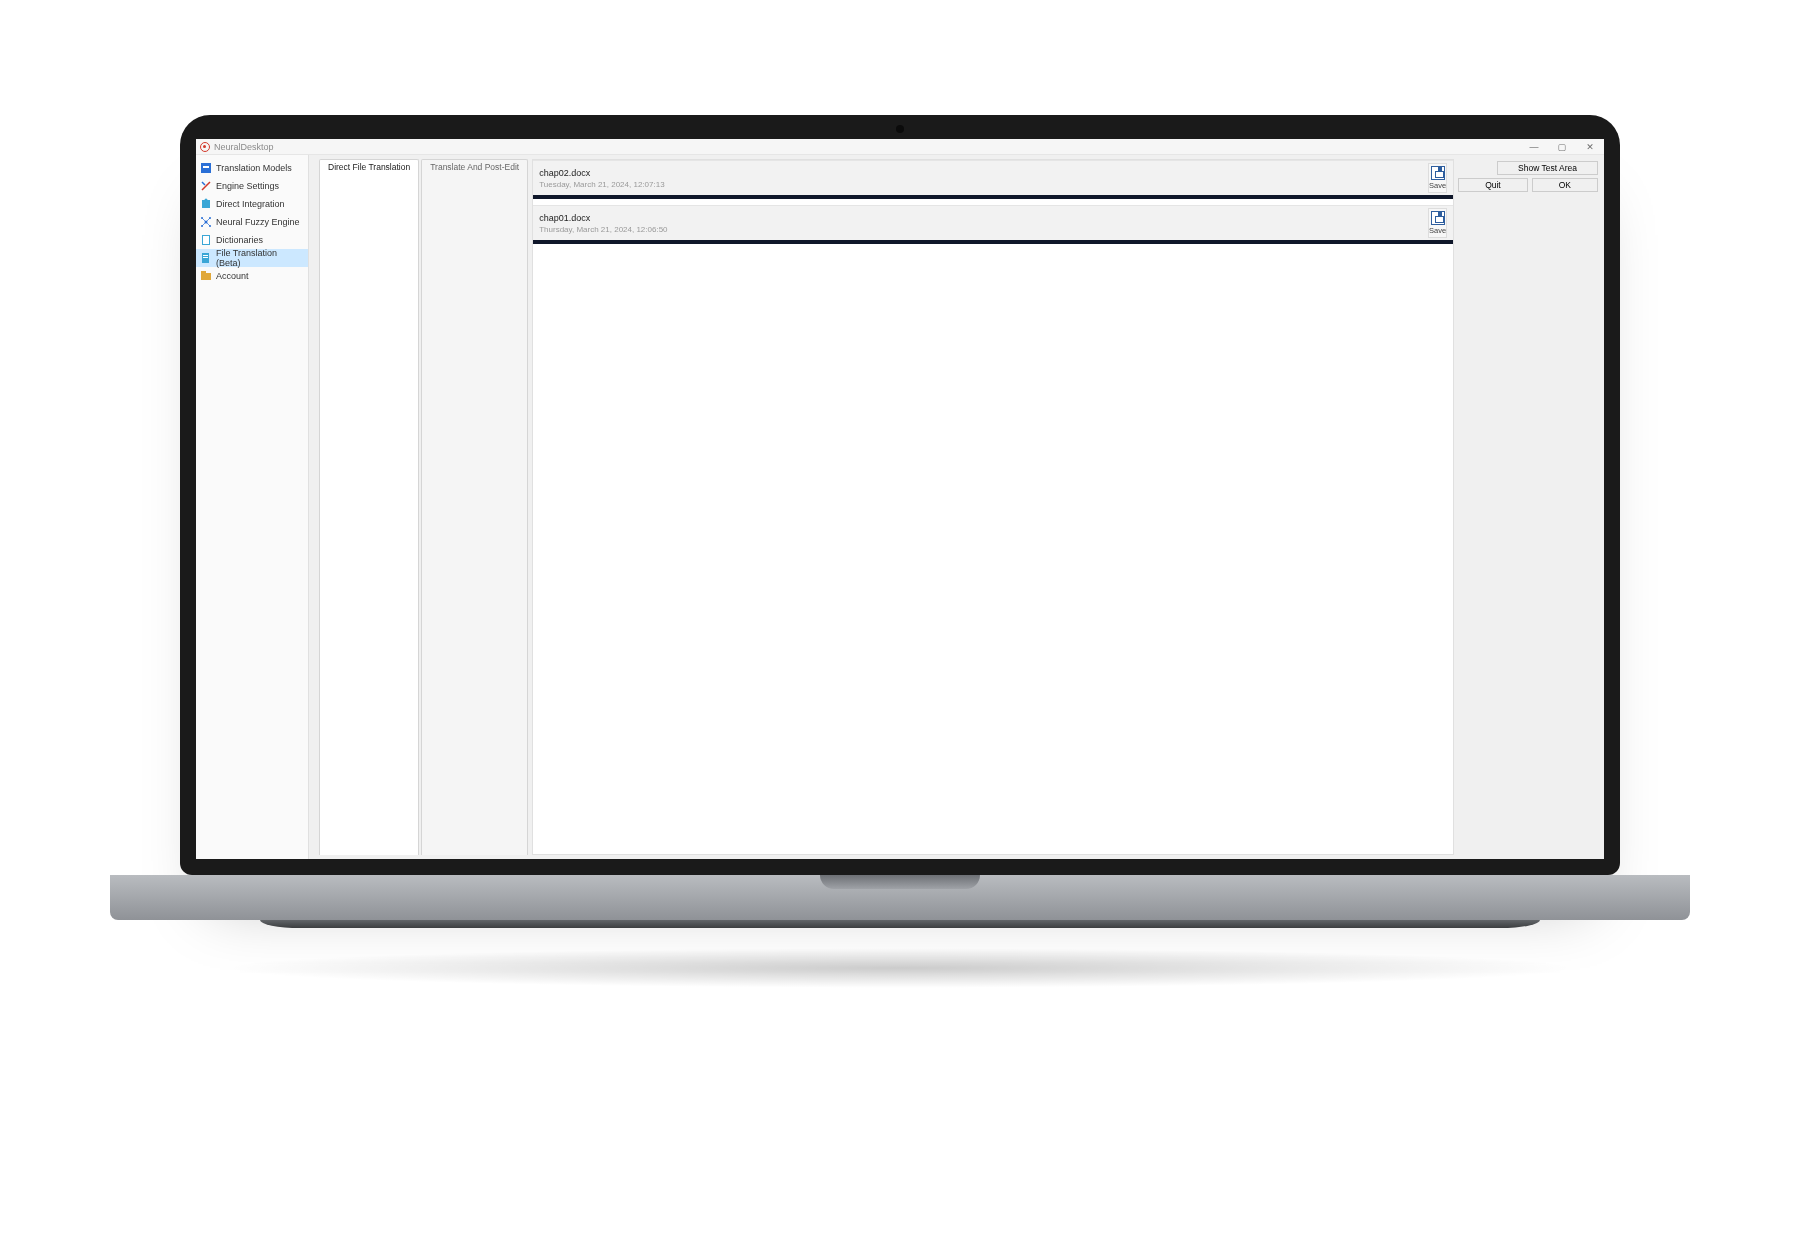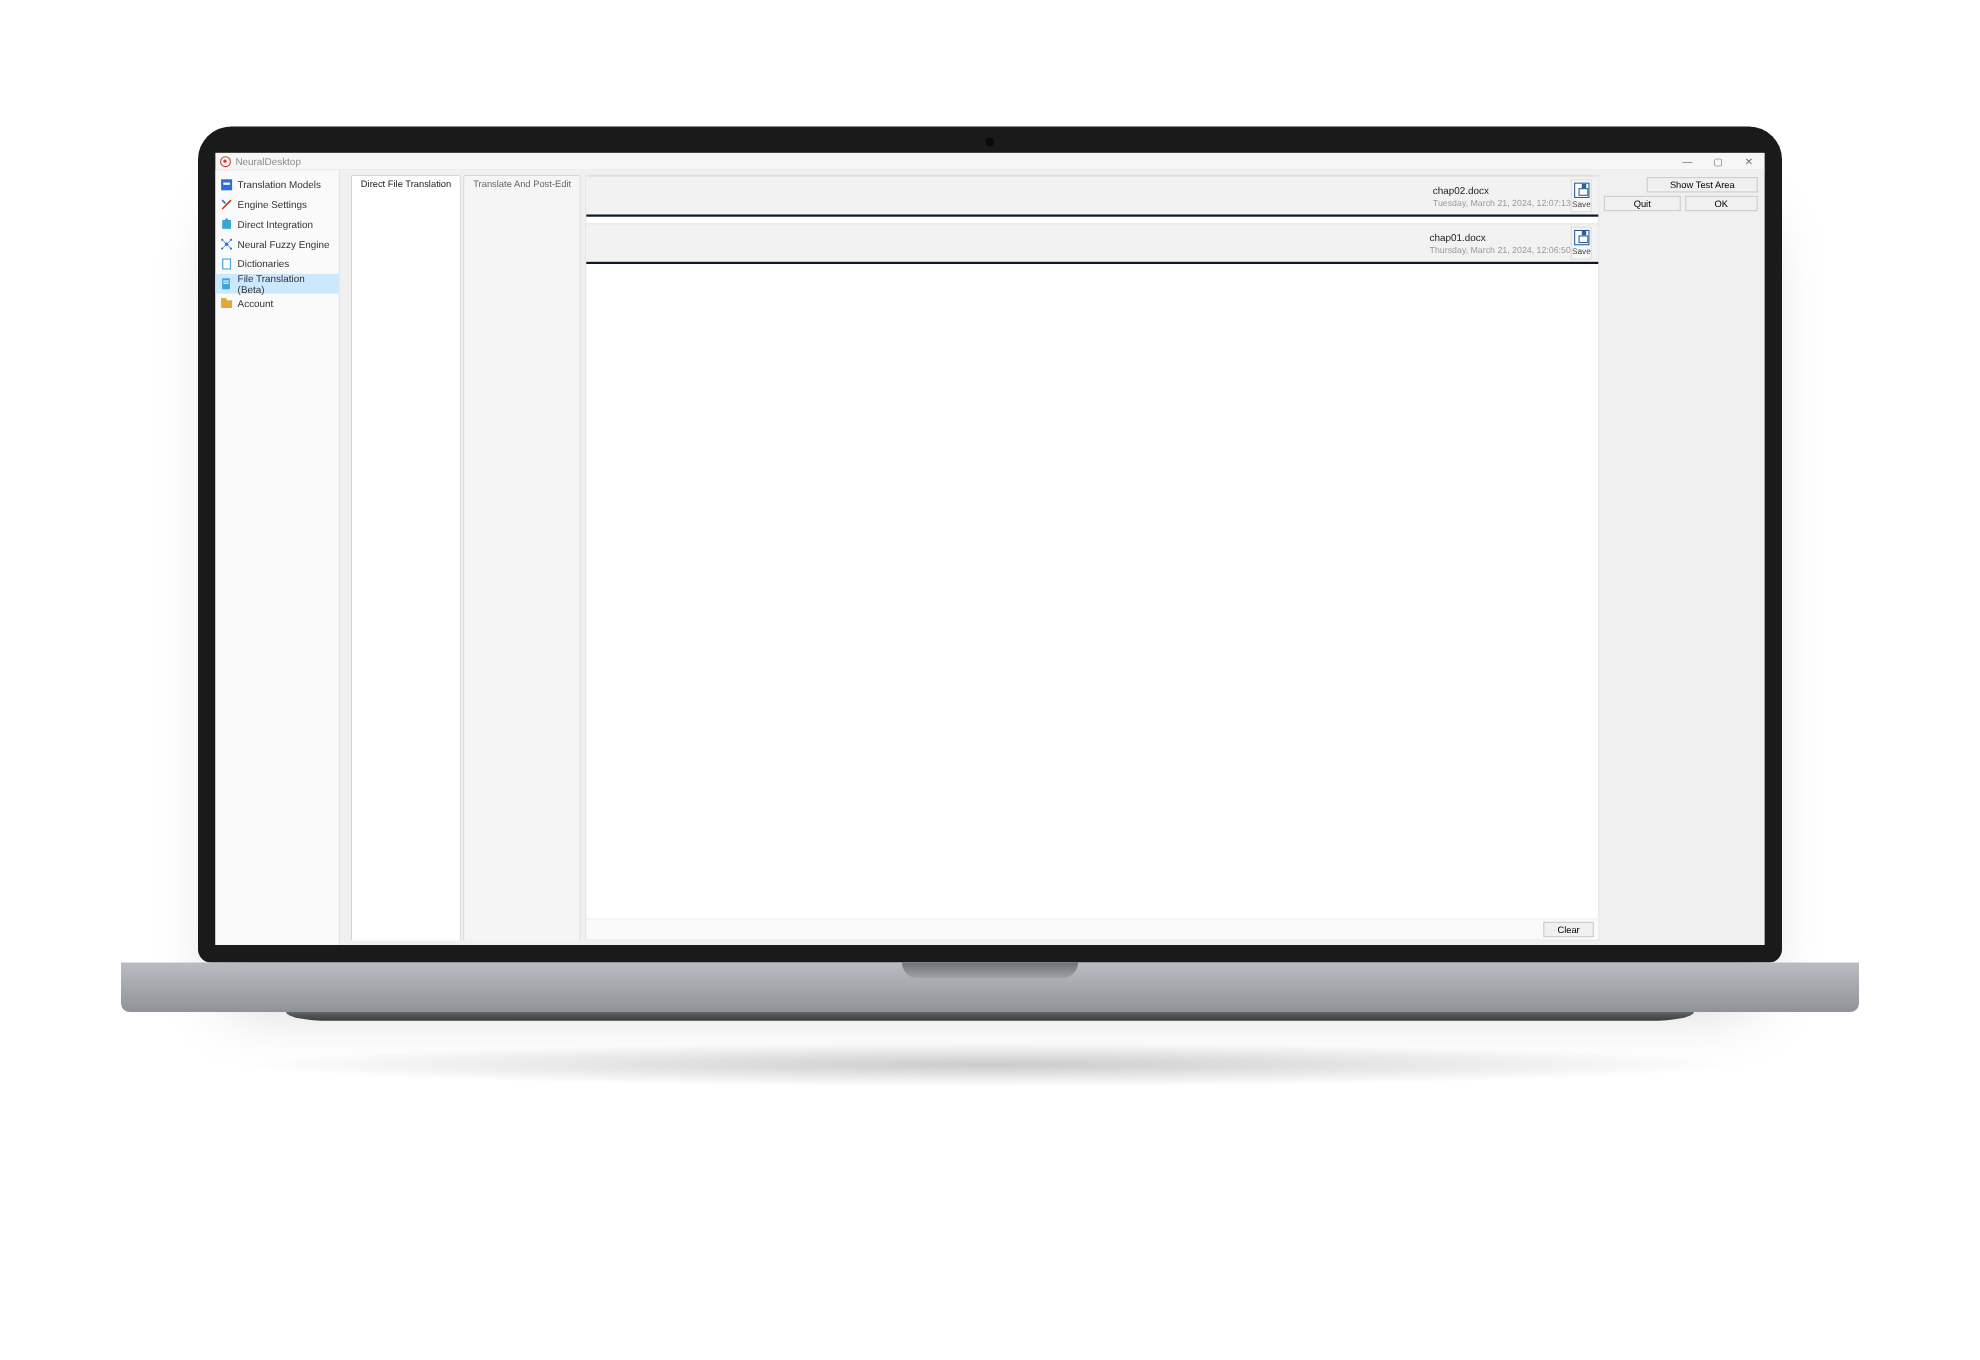--- a/index.html
+++ b/index.html
@@ -174,24 +174,24 @@
     background: #e6e6e6;
     border: 1px solid #cfcfcf;
     padding: 3px 48px;
     font-size: 8.5px;
     color: #333;
   }
 
   .file-row {
     display: flex;
     align-items: center;
-    justify-content: flex-end;
+    justify-content: space-between;
     background: #f2f2f2;
     border-top: 1px solid #e5e5e5;
-    border-bottom: 2px solid #0f172a;
+    border-bottom: 4px solid #0f172a;
     padding: 2px 6px;
   }
   .file-row + .file-row { margin-top: 6px; }
   .file-meta .fname { font-size: 9px; color: #222; }
   .file-meta .fdate { font-size: 8px; color: #9a9a9a; margin-top: 2px; }
   .save-btn {
     display: flex;
     flex-direction: column;
     align-items: center;
     padding: 2px 0;
@@ -350,23 +350,20 @@
                 <div class="fdate">Thursday, March 21, 2024, 12:06:50</div>
               </div>
               <button class="save-btn">
                 <span class="floppy"></span>
                 <span>Save</span>
               </button>
             </div>
 
             <div class="spacer"></div>
 
-            <div class="clear-bar">
-              <button>Clear</button>
-            </div>
           </div>
 
           <div class="bottom-bar">
             <div class="stack">
               <button class="wide">Show Test Area</button>
               <div class="row">
                 <button>Quit</button>
                 <button>OK</button>
               </div>
             </div>

